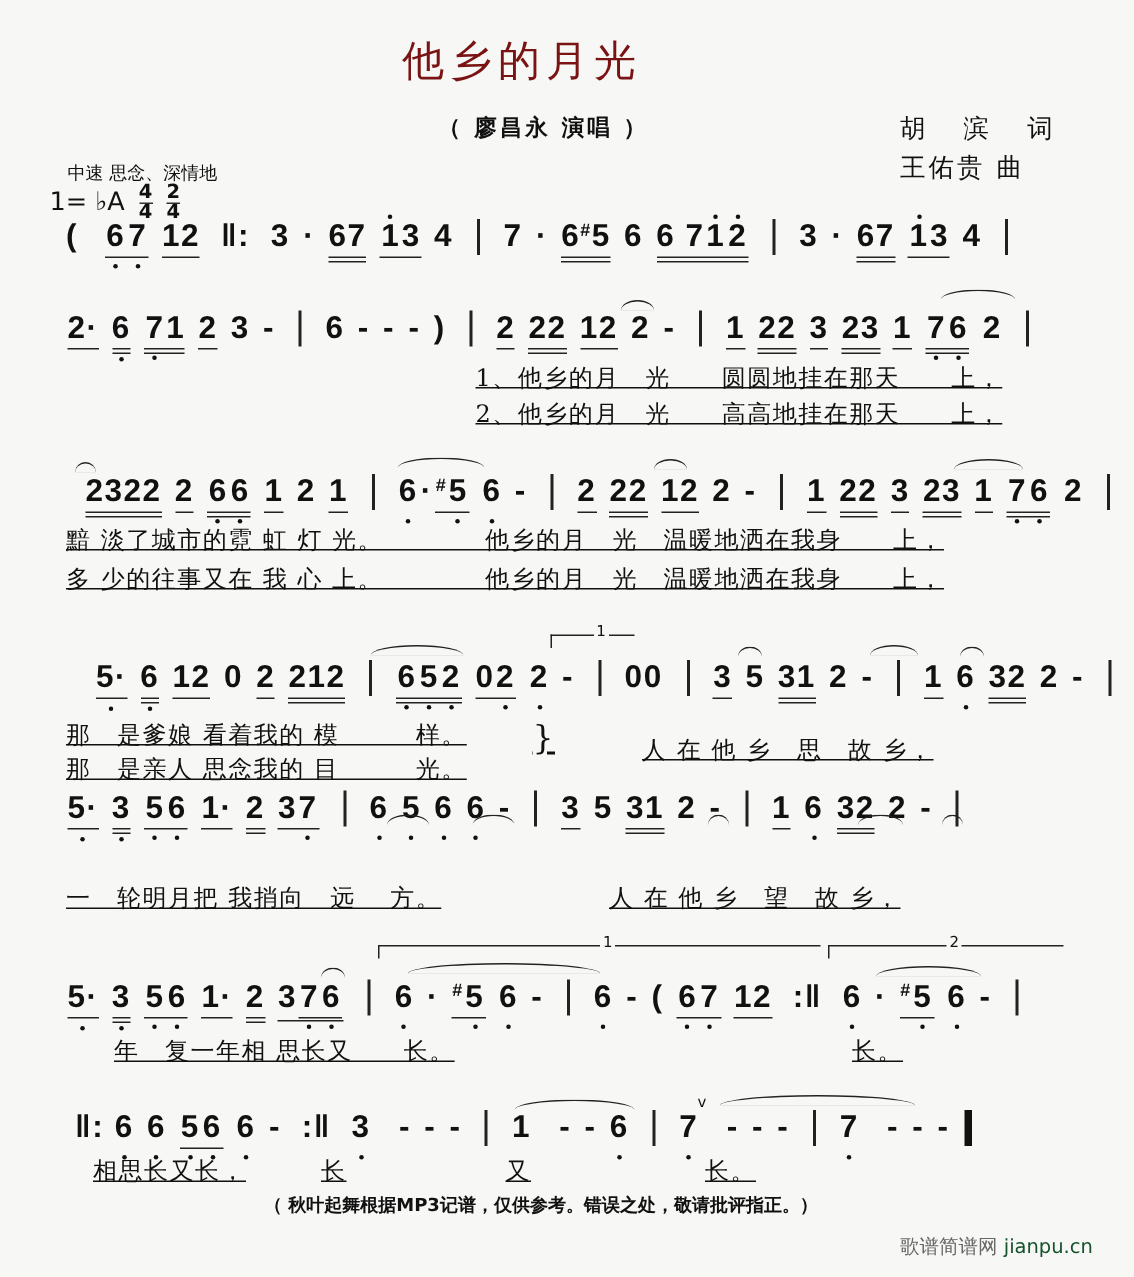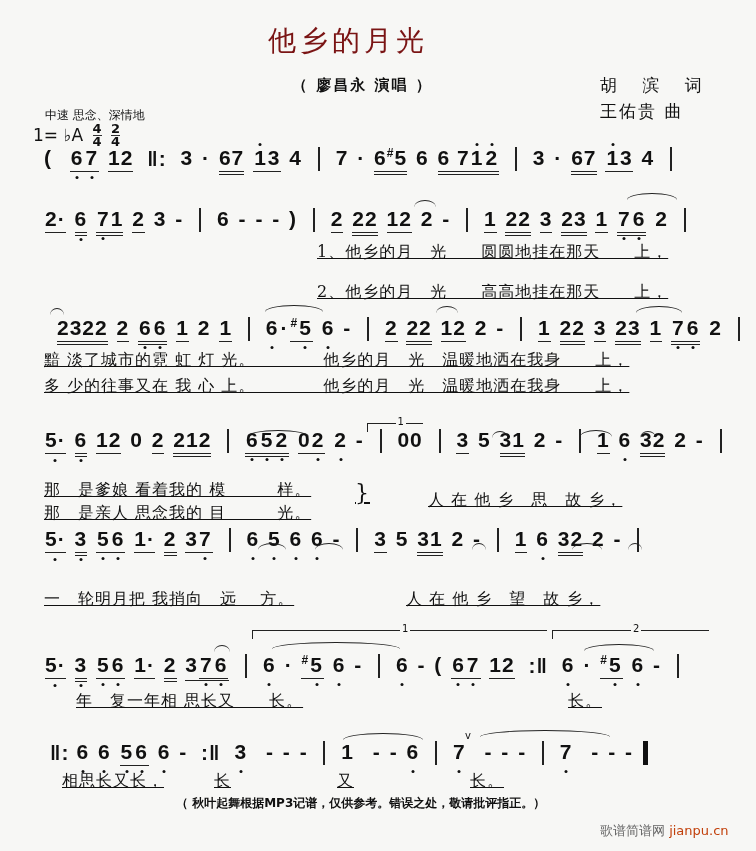--- a/index.html
+++ b/index.html
@@ -32,21 +32,21 @@
   .bar { display: inline-block; width: 2px; height: 24px; background: #222; vertical-align: middle; margin: 0 8px; }
   .rep { display: inline-block; vertical-align: middle; margin: 0 6px; font-size: 21px; }
   .gap { display: inline-block; width: 10px; }
   .sharp { font-size: 12px; vertical-align: top; }
   .slur { position: absolute; border-top: 1.5px solid #222; border-radius: 50% 50% 0 0 / 100% 100% 0 0; height: 6px; }
   .lyric { position: absolute; font-size: 16px; font-family: "DejaVu Serif", serif; letter-spacing: 1px; white-space: nowrap; text-decoration: underline; }
   .volta { position: absolute; border-top: 1px solid #222; border-left: 1px solid #222; height: 8px; font-size: 10px; }
   .volta span { position: absolute; top: -8px; left: 50%; background: #f7f7f5; padding: 0 2px; }
   .footnote { left: 176px; top: 795px; font-size: 12px; font-weight: bold; }
   .watermark { left: 600px; top: 822px; font-size: 13px; color: #666; }
-  .watermark b { color: #c2410c; font-weight: normal; }
+  .watermark b { color: #14532d; font-weight: normal; }
   .finalbar { display: inline-block; width: 5px; height: 24px; background: #111; vertical-align: middle; margin-left: 2px; }
 </style>
 </head>
 <body>
 
 <div class="abs title">他乡的月光</div>
 <div class="abs subtitle">（ 廖昌永 演唱 ）</div>
 <div class="abs credit" style="left:600px;top:74px;">胡 滨 词</div>
 <div class="abs credit" style="left:600px;top:100px;letter-spacing:2px;">王佑贵 曲</div>
 
@@ -79,21 +79,21 @@
   <span class="n">6</span> <span class="n">-</span> <span class="n">-</span> <span class="n">-</span> <span class="n">)</span>
   <span class="bar"></span>
   <span class="n u1">2</span> <span class="n u2">22</span> <span class="n u1">12</span> <span class="n">2</span> <span class="n">-</span>
   <span class="bar"></span>
   <span class="n u1">1</span> <span class="n u2">22</span> <span class="n u1">3</span> <span class="n u2">23</span> <span class="n u1">1</span> <span class="n u2"><span class="n dl">7</span><span class="n dl">6</span></span> <span class="n">2</span>
   <span class="bar"></span>
 </div>
 <div class="slur" style="left:414px;top:200px;width:22px;"></div>
 <div class="slur" style="left:627px;top:193px;width:50px;"></div>
 <div class="lyric" style="left:317px;top:242px;">1、他乡的月　光　　圆圆地挂在那天　　上，</div>
-<div class="lyric" style="left:317px;top:282px;">2、他乡的月　光　　高高地挂在那天　　上，</div>
+<div class="lyric" style="left:317px;top:266px;">2、他乡的月　光　　高高地挂在那天　　上，</div>
 
 <div class="staff" style="top:316px;margin-left:12px;">
   <span class="n u2">2322</span> <span class="n u1">2</span> <span class="n u2"><span class="n dl">6</span><span class="n dl">6</span></span> <span class="n u1">1</span> <span class="n">2</span> <span class="n u1">1</span>
   <span class="bar"></span>
   <span class="n dl">6</span><span class="n">·</span><span class="n u1"><span class="sharp">#</span><span class="n dl">5</span></span> <span class="n dl">6</span> <span class="n">-</span>
   <span class="bar"></span>
   <span class="n u1">2</span> <span class="n u2">22</span> <span class="n u1">12</span> <span class="n">2</span> <span class="n">-</span>
   <span class="bar"></span>
   <span class="n u1">1</span> <span class="n u2">22</span> <span class="n u1">3</span> <span class="n u2">23</span> <span class="n u1">1</span> <span class="n u2"><span class="n dl">7</span><span class="n dl">6</span></span> <span class="n">2</span>
   <span class="bar"></span>
@@ -101,21 +101,21 @@
 <div class="slur" style="left:50px;top:308px;width:14px;"></div>
 <div class="slur" style="left:265px;top:305px;width:58px;"></div>
 <div class="slur" style="left:436px;top:306px;width:22px;"></div>
 <div class="slur" style="left:636px;top:306px;width:46px;"></div>
 <div class="lyric" style="left:44px;top:350px;">黯 淡了城市的霓 虹 灯 光。　　　　他乡的月　光　温暖地洒在我身　　上，</div>
 <div class="lyric" style="left:44px;top:376px;">多 少的往事又在 我 心 上。　　　　他乡的月　光　温暖地洒在我身　　上，</div>
 
 <div class="volta" style="left:367px;top:423px;width:55px;">
     <span>1</span>
   </div>
-<div class="staff" style="top:428px;">
+<div class="staff" style="top:440px;margin-left:19px;">
   <span class="n u1 dl">5·</span> <span class="n u2 dl">6</span> <span class="n u1">12</span> <span class="n">0</span> <span class="n u1">2</span> <span class="n u2">212</span>
   <span class="bar"></span>
   <span class="n u2"><span class="n dl">6</span><span class="n dl">5</span><span class="n dl">2</span></span> <span class="n u1">0<span class="n dl">2</span></span> <span class="n dl">2</span> <span class="n">-</span>
   <span class="bar"></span>
   <span class="n">00</span>
   <span class="bar"></span>
   <span class="n u1">3</span> <span class="n">5</span> <span class="n u2">31</span> <span class="n">2</span> <span class="n">-</span>
   <span class="bar"></span>
   <span class="n u1">1</span> <span class="n dl">6</span> <span class="n u2">32</span> <span class="n">2</span> <span class="n">-</span>
   <span class="bar"></span>

